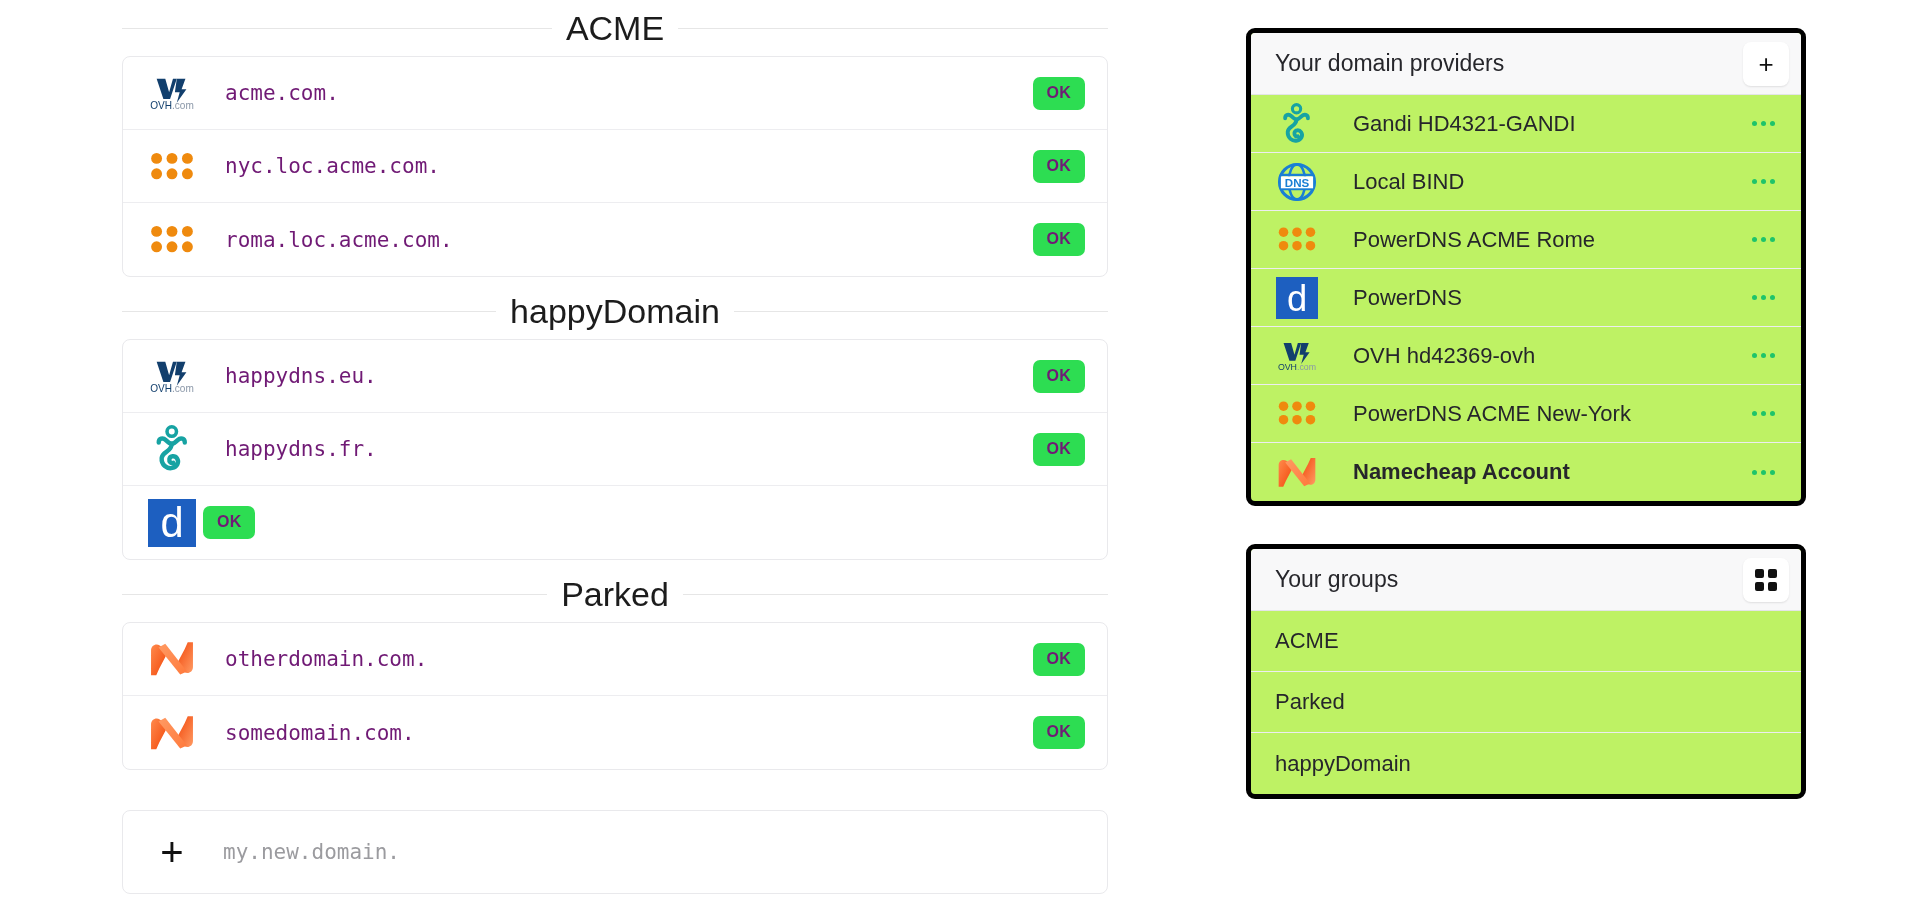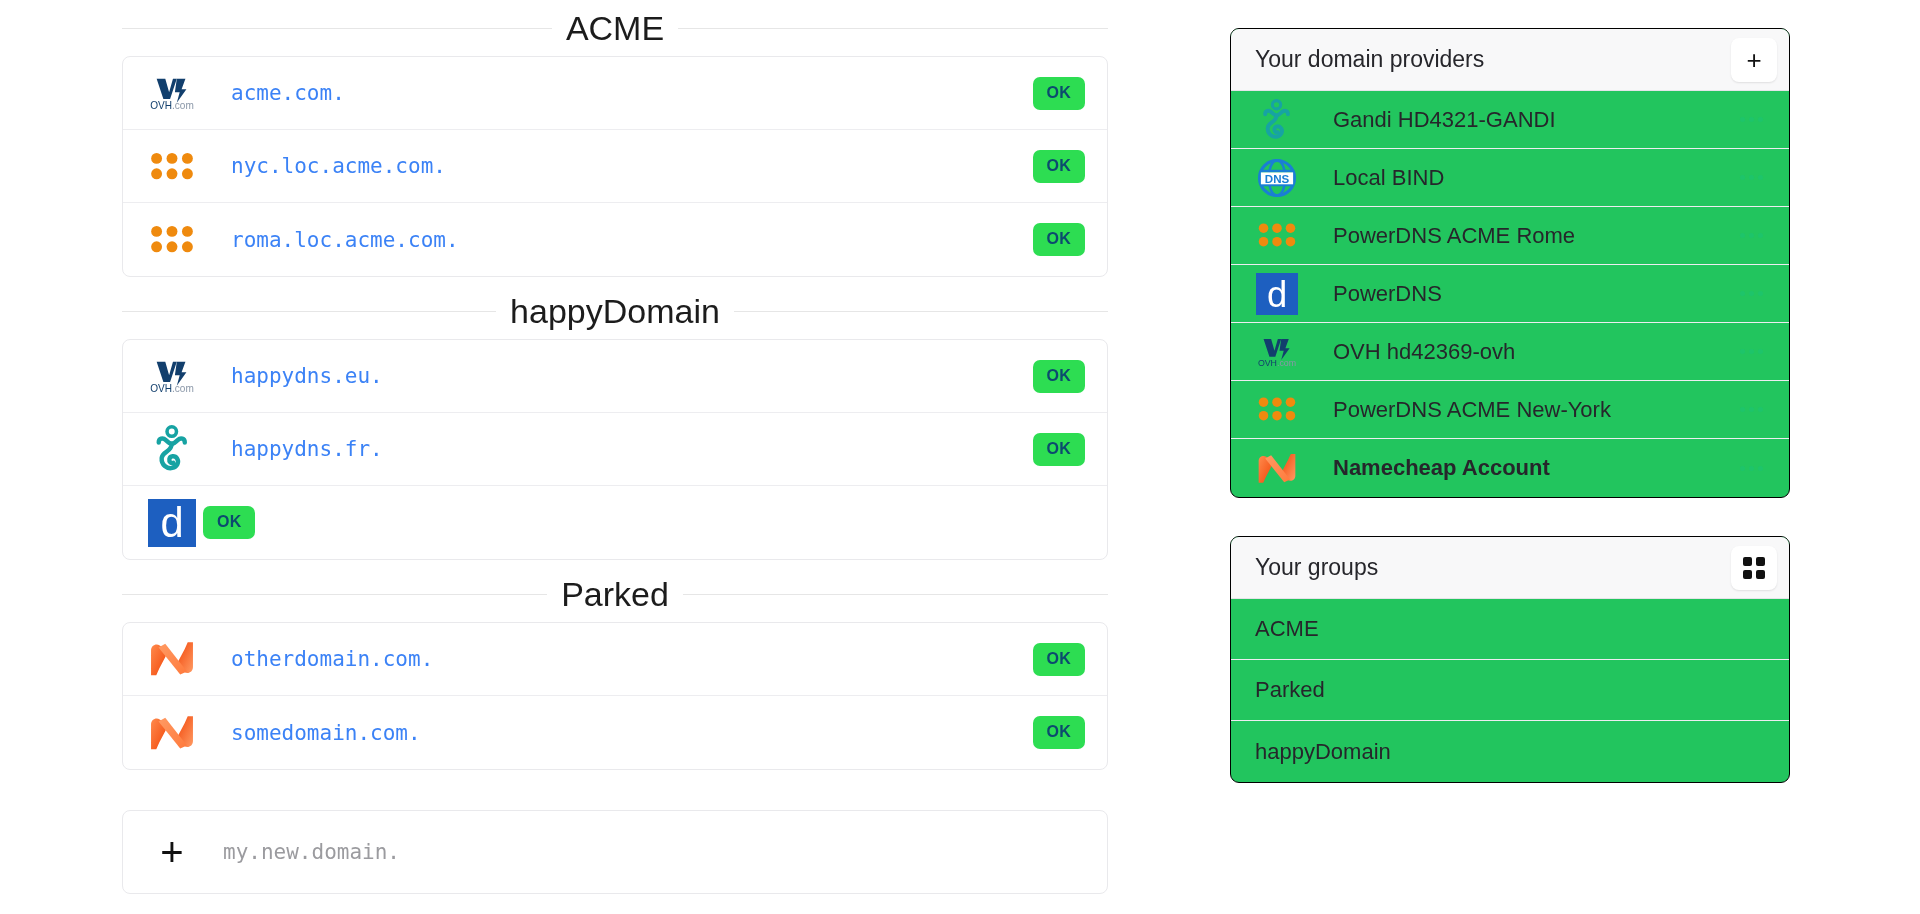--- a/index.html
+++ b/index.html
@@ -11,21 +11,21 @@
     font-family: "Liberation Sans", sans-serif;
     -webkit-font-smoothing: antialiased;
     overflow: hidden;
   }
 
   .page {
     position: relative;
     width: 1920px; height: 914px;
     display: flex;
     align-items: flex-start;
-    gap: 0;
+    gap: 16px;
   }
 
   
   .main-col {
     width: 1230px;
     flex: 0 0 1230px;
     padding: 0 0 0 0;
   }
 
   .group-block { margin-bottom: 6px; }
@@ -79,31 +79,31 @@
   .domain-logo {
     width: 62px;
     flex: 0 0 62px;
     height: 52px;
     display: flex;
     align-items: center;
     justify-content: center;
   }
 
   .domain-name {
-    margin-left: 28px;
+    margin-left: 22px;
     font-family: "DejaVu Sans Mono", "Liberation Mono", monospace;
     font-size: 21px;
-    color: #3b82f6;
+    color: #701a75;
     letter-spacing: 0px;
     flex: 1 1 auto;
   }
 
   .badge-ok {
     background: #2ddd52;
-    color: #0c4a6e;
+    color: #701a75;
     font-size: 16px;
     font-weight: 700;
     line-height: 1;
     padding: 8px 14px 9px;
     border-radius: 7px;
     letter-spacing: .2px;
   }
 
   
   .newdomain-card {
@@ -138,23 +138,23 @@
   .newdomain-input::placeholder { color: #9b9b9f; }
 
   
   .side-col {
     width: 560px;
     flex: 0 0 560px;
     padding-top: 28px;
   }
 
   .panel {
-    border: 1px solid #000000;
+    border: 5px solid #000000;
     border-radius: 9px;
-    background: #22c55e;
+    background: #bef264;
     overflow: hidden;
     margin-bottom: 38px;
   }
 
   .panel-head {
     background: #f8f8f9;
     border-bottom: 1px solid #e4e4e8;
     height: 62px;
     display: flex;
     align-items: center;

